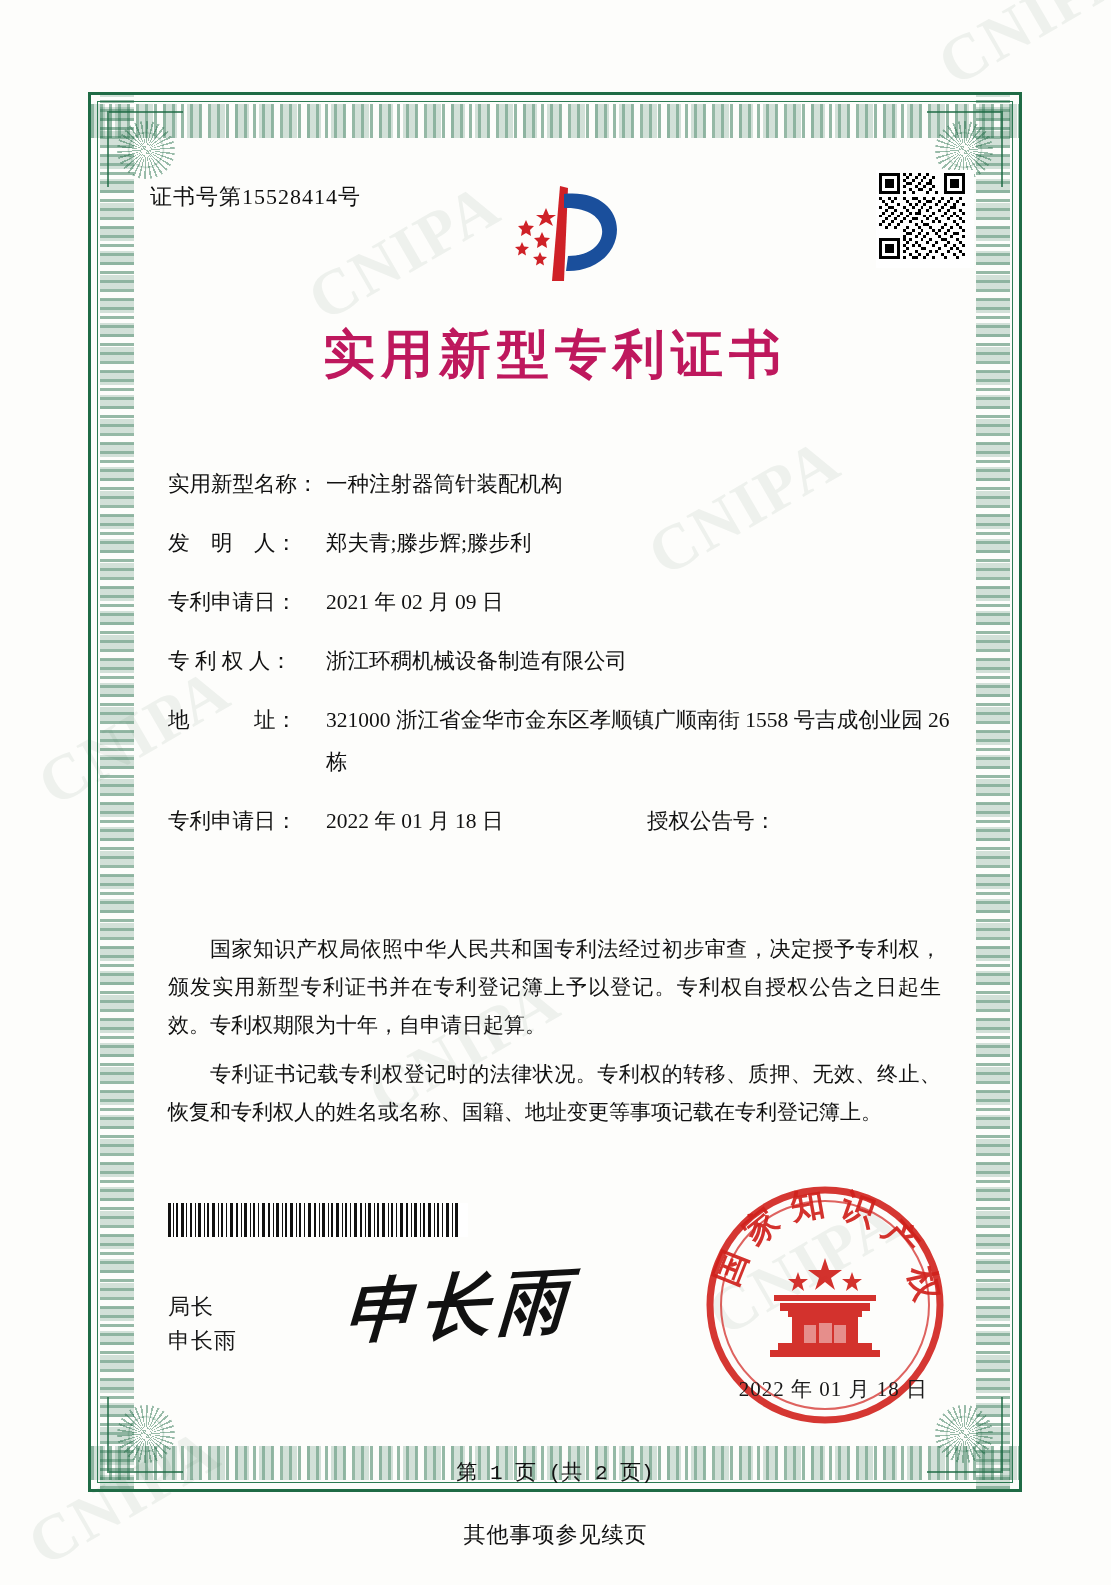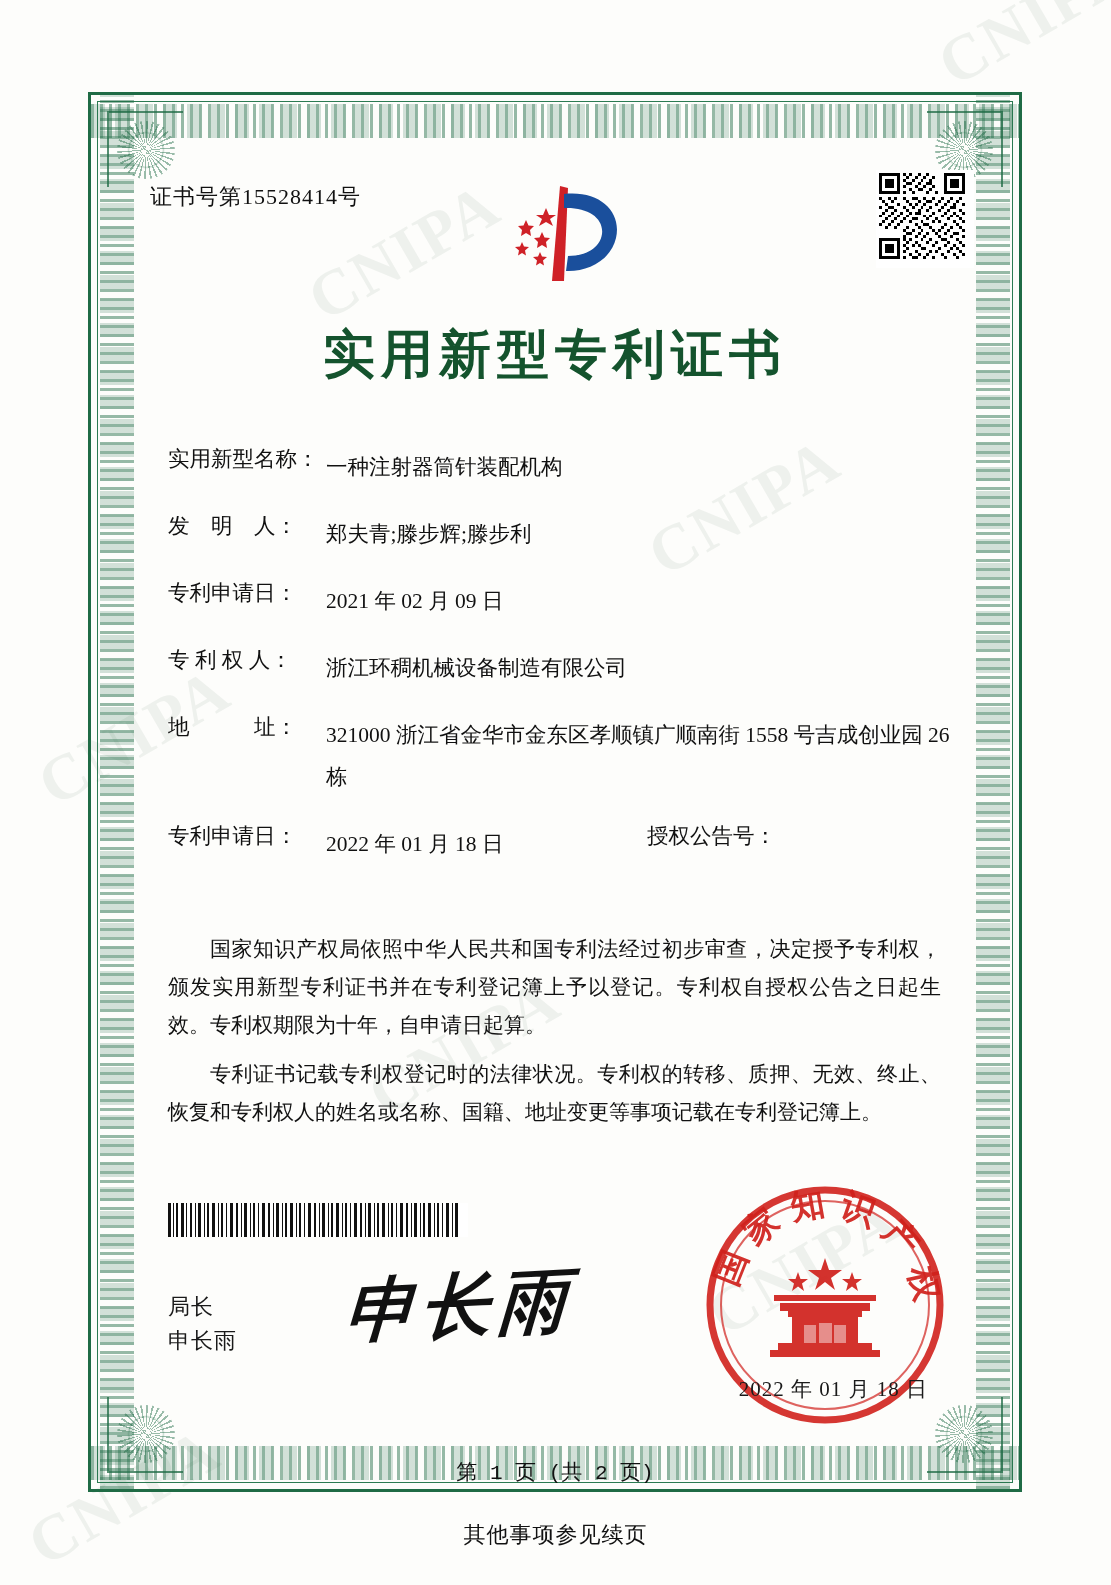--- a/index.html
+++ b/index.html
@@ -158,48 +158,47 @@
 
   .title {
     position: absolute;
     left: 0;
     right: 0;
     top: 180px;
     text-align: center;
     font-size: 52px;
     font-weight: bold;
     letter-spacing: 6px;
-    color: #14532d;
+    color: #be185d;
     font-family: "DejaVu Serif", "Liberation Serif", serif;
   }
 
   .fields {
     position: absolute;
     left: 38px;
-    top: 299px;
+    top: 324px;
     width: 790px;
     font-size: 21.5px;
     line-height: 1.95;
     color: #111;
   }
   .field-row {
     display: flex;
     align-items: flex-start;
     margin-bottom: 17px;
   }
   .field-label {
     width: 158px;
     flex: 0 0 158px;
     white-space: nowrap;
     letter-spacing: 0;
   }
   .field-value {
     flex: 1;
     word-break: break-all;
-    margin-top: 8px;
   }
   .field-row.dual .field-value.first { flex: 0 0 300px; }
   .field-row.dual .field-label2 {
     flex: 0 0 150px;
     white-space: nowrap;
     text-align: right;
   }
 
   .paras {
     position: absolute;

